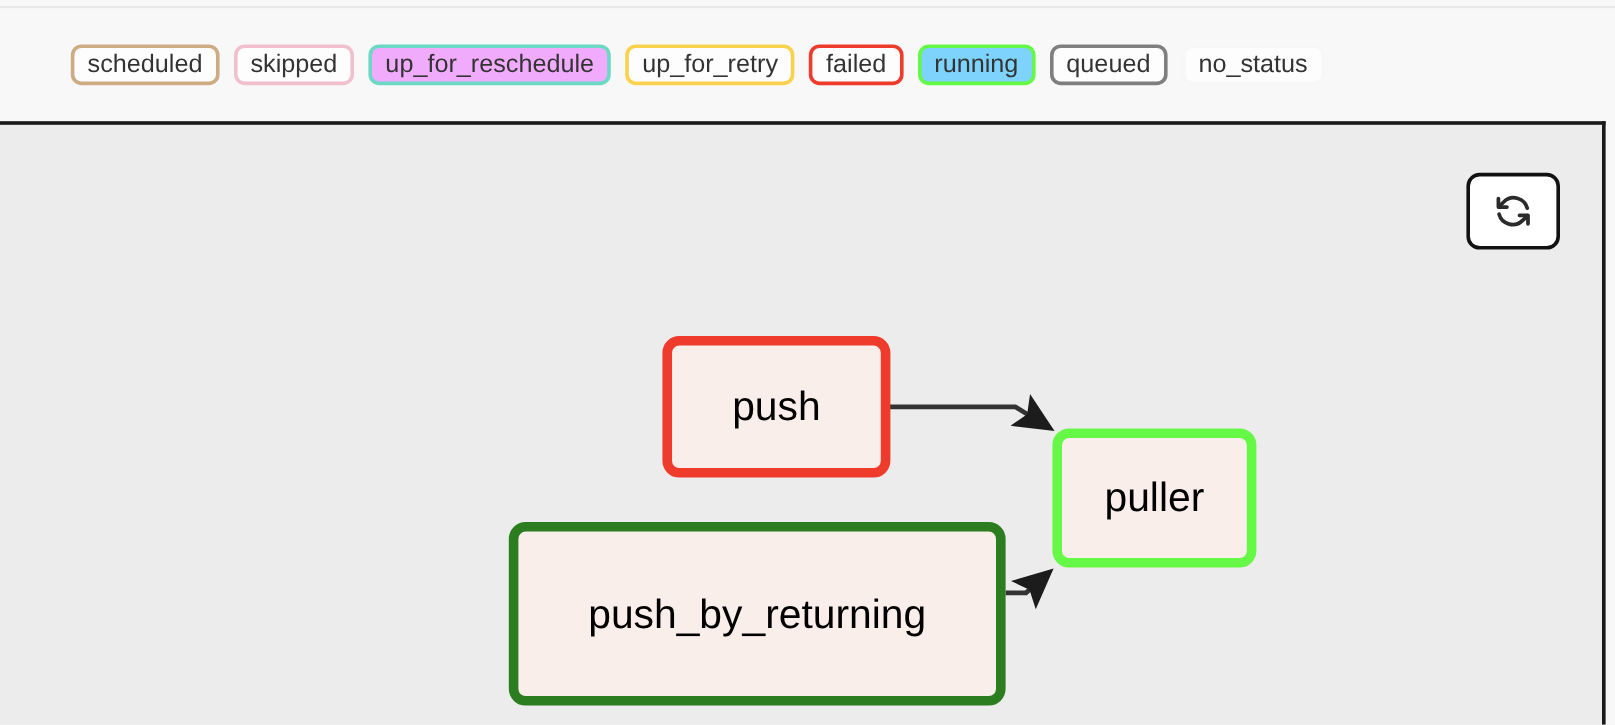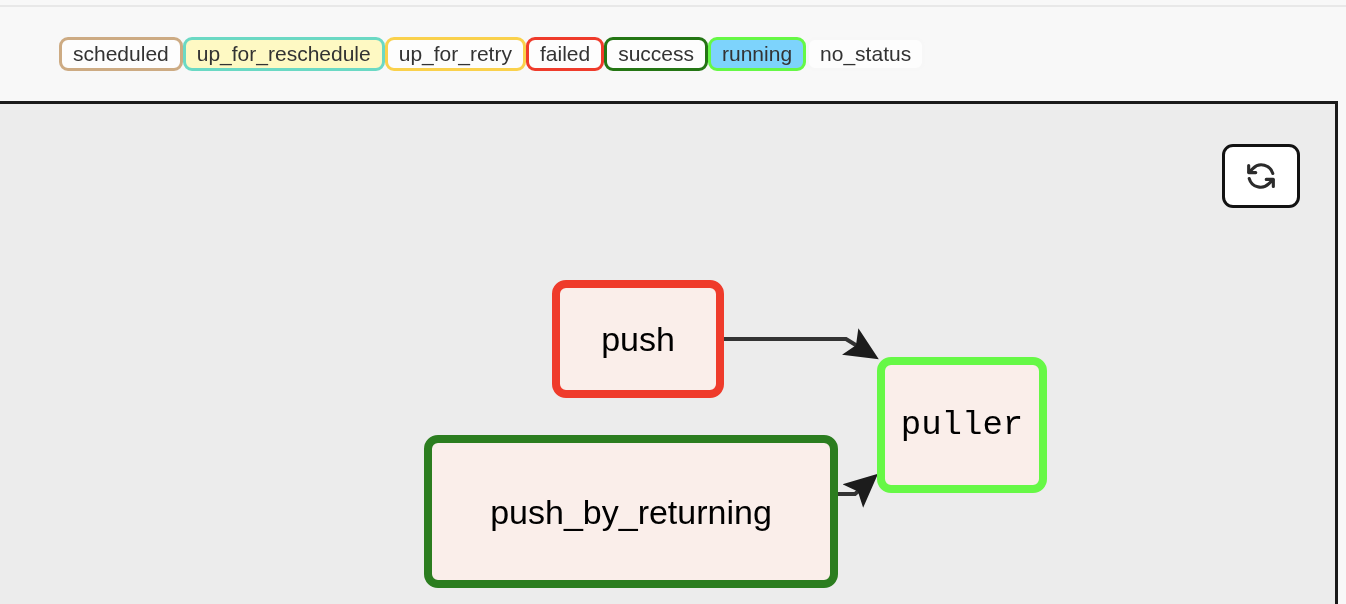--- a/index.html
+++ b/index.html
@@ -32,21 +32,21 @@
     top: 7px;
     left: 0;
     width: 1346px;
     height: 93px;
     background: #f8f8f8;
     box-sizing: border-box;
     display: flex;
     align-items: center;
     justify-content: flex-start;
     padding-left: 59px;
-    gap: 0;
+    gap: 12px;
   }
 
   .legend-pill {
     display: inline-flex;
     align-items: center;
     justify-content: center;
     height: 34px;
     padding: 0 11px;
     border-radius: 9px;
     border-style: solid;
@@ -122,50 +122,51 @@
   }
   .refresh-button svg { display: block; }
 </style>
 </head>
 <body>
 
 <div class="top-rule"></div>
 
 <div class="legend-bar" id="legend-bar">
     <div class="legend-pill" style="border-color: rgb(205, 171, 131); background: rgb(253, 253, 253);">scheduled</div>
-    <div class="legend-pill" style="border-color: rgb(107, 217, 196); background: #fef9c3;">up_for_reschedule</div>
+    <div class="legend-pill" style="border-color: rgb(242, 192, 205); background: rgb(253, 253, 253);">skipped</div>
+    <div class="legend-pill" style="border-color: rgb(107, 217, 196); background: #f0abfc;">up_for_reschedule</div>
     <div class="legend-pill" style="border-color: rgb(250, 209, 76); background: rgb(253, 253, 253);">up_for_retry</div>
     <div class="legend-pill" style="border-color: rgb(239, 59, 43); background: rgb(253, 253, 253); text-align: right;">failed</div>
-    <div class="legend-pill" style="border-color: rgb(36, 118, 20); background: rgb(253, 253, 253);">success</div>
     <div class="legend-pill" style="border-color: rgb(102, 248, 70); background: #7dd3fc;">running</div>
+    <div class="legend-pill" style="border-color: rgb(127, 127, 127); background: rgb(253, 253, 253);">queued</div>
     <div class="legend-pill" style="border-color: rgb(247, 247, 247); background: rgb(253, 253, 253);">no_status</div>
   </div>
 
 <div class="graph-canvas">
 
   <svg class="graph-svg" viewBox="0 0 1335 500" preserveAspectRatio="none">
     <defs>
       <marker id="arrowhead" markerWidth="9" markerHeight="9" refX="6.4" refY="4.5" orient="auto" markerUnits="strokeWidth">
         <path d="M0,0.6 L8.4,4.5 L0,8.4 L1.7,4.5 Z" fill="#1c1c1c"></path>
       </marker>
     </defs>
 
     <path d="M 710 235 L 846 235 L 872 251" fill="none" stroke="#333333" stroke-width="4" marker-end="url(#arrowhead)"></path>
 
     <path d="M 838 390 L 855 390 L 872 375" fill="none" stroke="#333333" stroke-width="4" marker-end="url(#arrowhead)"></path>
   </svg>
 
   <div id="node-layer">
-      <div class="node" style="left: 552px; top: 176px; width: 172px; height: 118px; border-color: rgb(239, 59, 43); border-width: 8px; background: rgb(250, 238, 234);">
+      <div class="node" style="left: 552px; top: 176px; width: 190px; height: 118px; border-color: rgb(239, 59, 43); border-width: 8px; background: rgb(250, 238, 234);">
         <span class="node-label">push</span>
       </div>
       <div class="node" style="left: 424px; top: 331px; width: 414px; height: 153px; border-color: rgb(43, 125, 31); border-width: 8px; background: rgb(250, 238, 234);">
         <span class="node-label">push_by_returning</span>
       </div>
-      <div class="node" style="left: 877px; top: 253px; width: 170px; height: 136px; border-color: rgb(102, 248, 70); border-width: 8px; background: rgb(250, 238, 234); font-family: Liberation Mono, monospace;">
+      <div class="node" style="left: 877px; top: 253px; width: 170px; height: 116px; border-color: rgb(102, 248, 70); border-width: 8px; background: rgb(250, 238, 234);">
         <span class="node-label">puller</span>
       </div>
     </div>
 
   <button class="refresh-button" title="Refresh">
     <span>
       <svg width="34" height="34" viewBox="0 0 24 24" fill="none" stroke="#2b2b2b" stroke-width="2.2" stroke-linecap="round" stroke-linejoin="round">
         <path d="M20.3 10.2a8.3 8.3 0 0 0-13.9-3.6L3.6 9.3"></path>
         <polyline points="3.3 4.6 3.3 9.6 8.3 9.6"></polyline>
         <path d="M3.7 13.8a8.3 8.3 0 0 0 13.9 3.6l2.8-2.7"></path>

